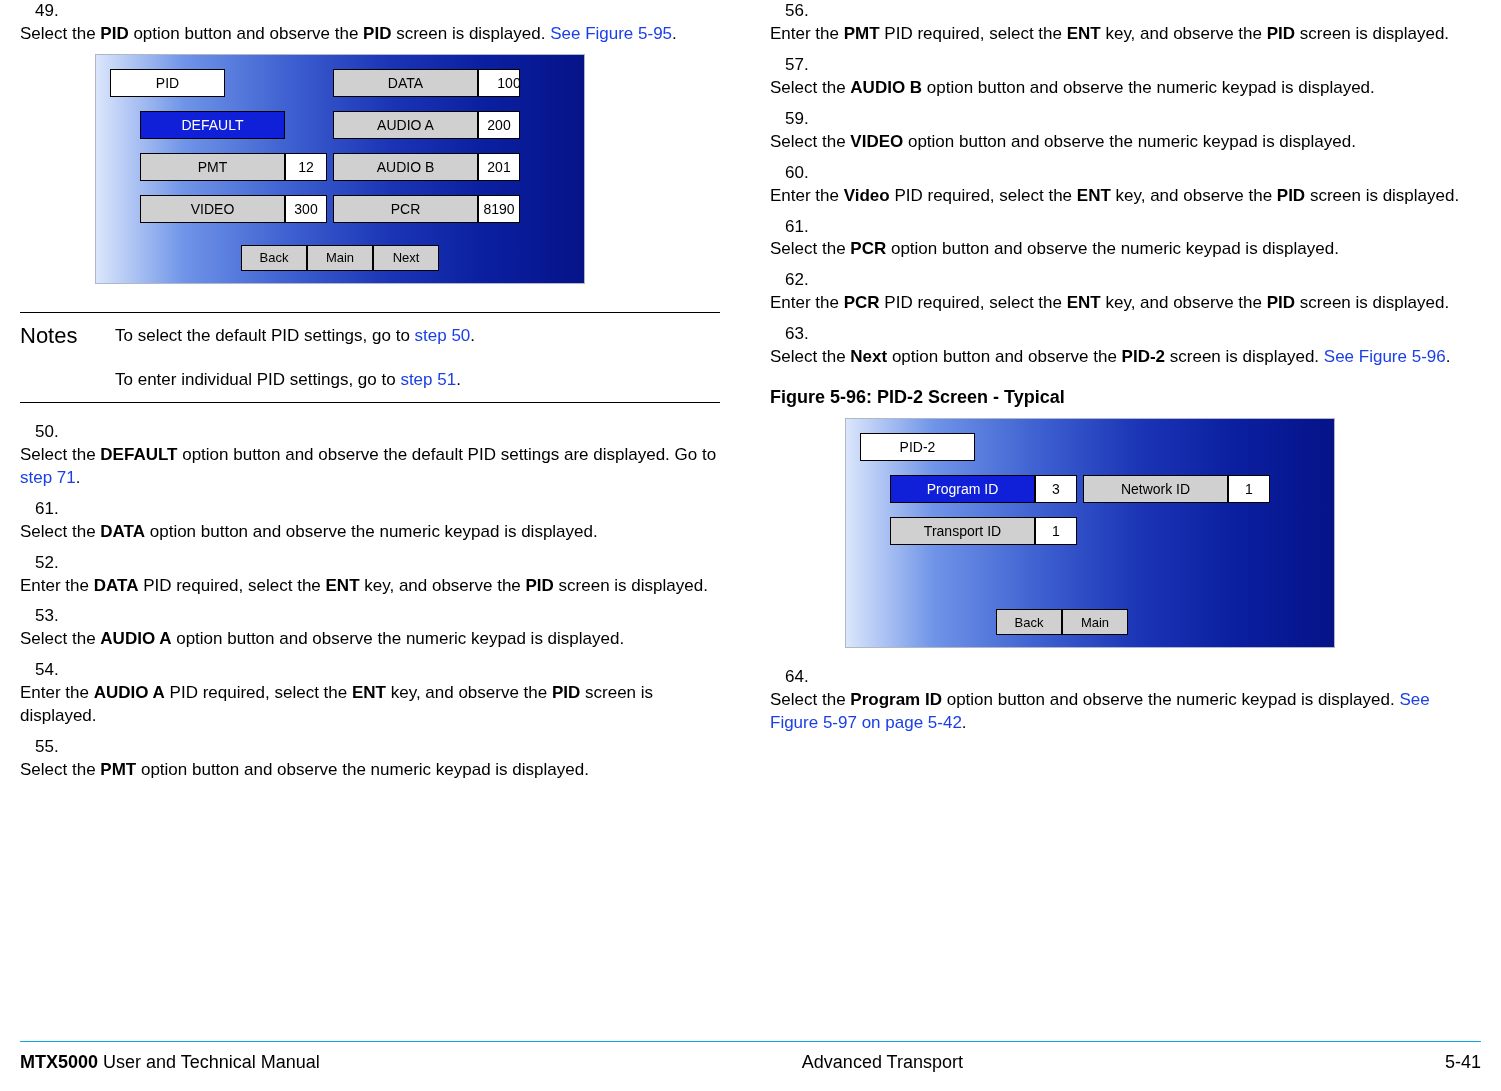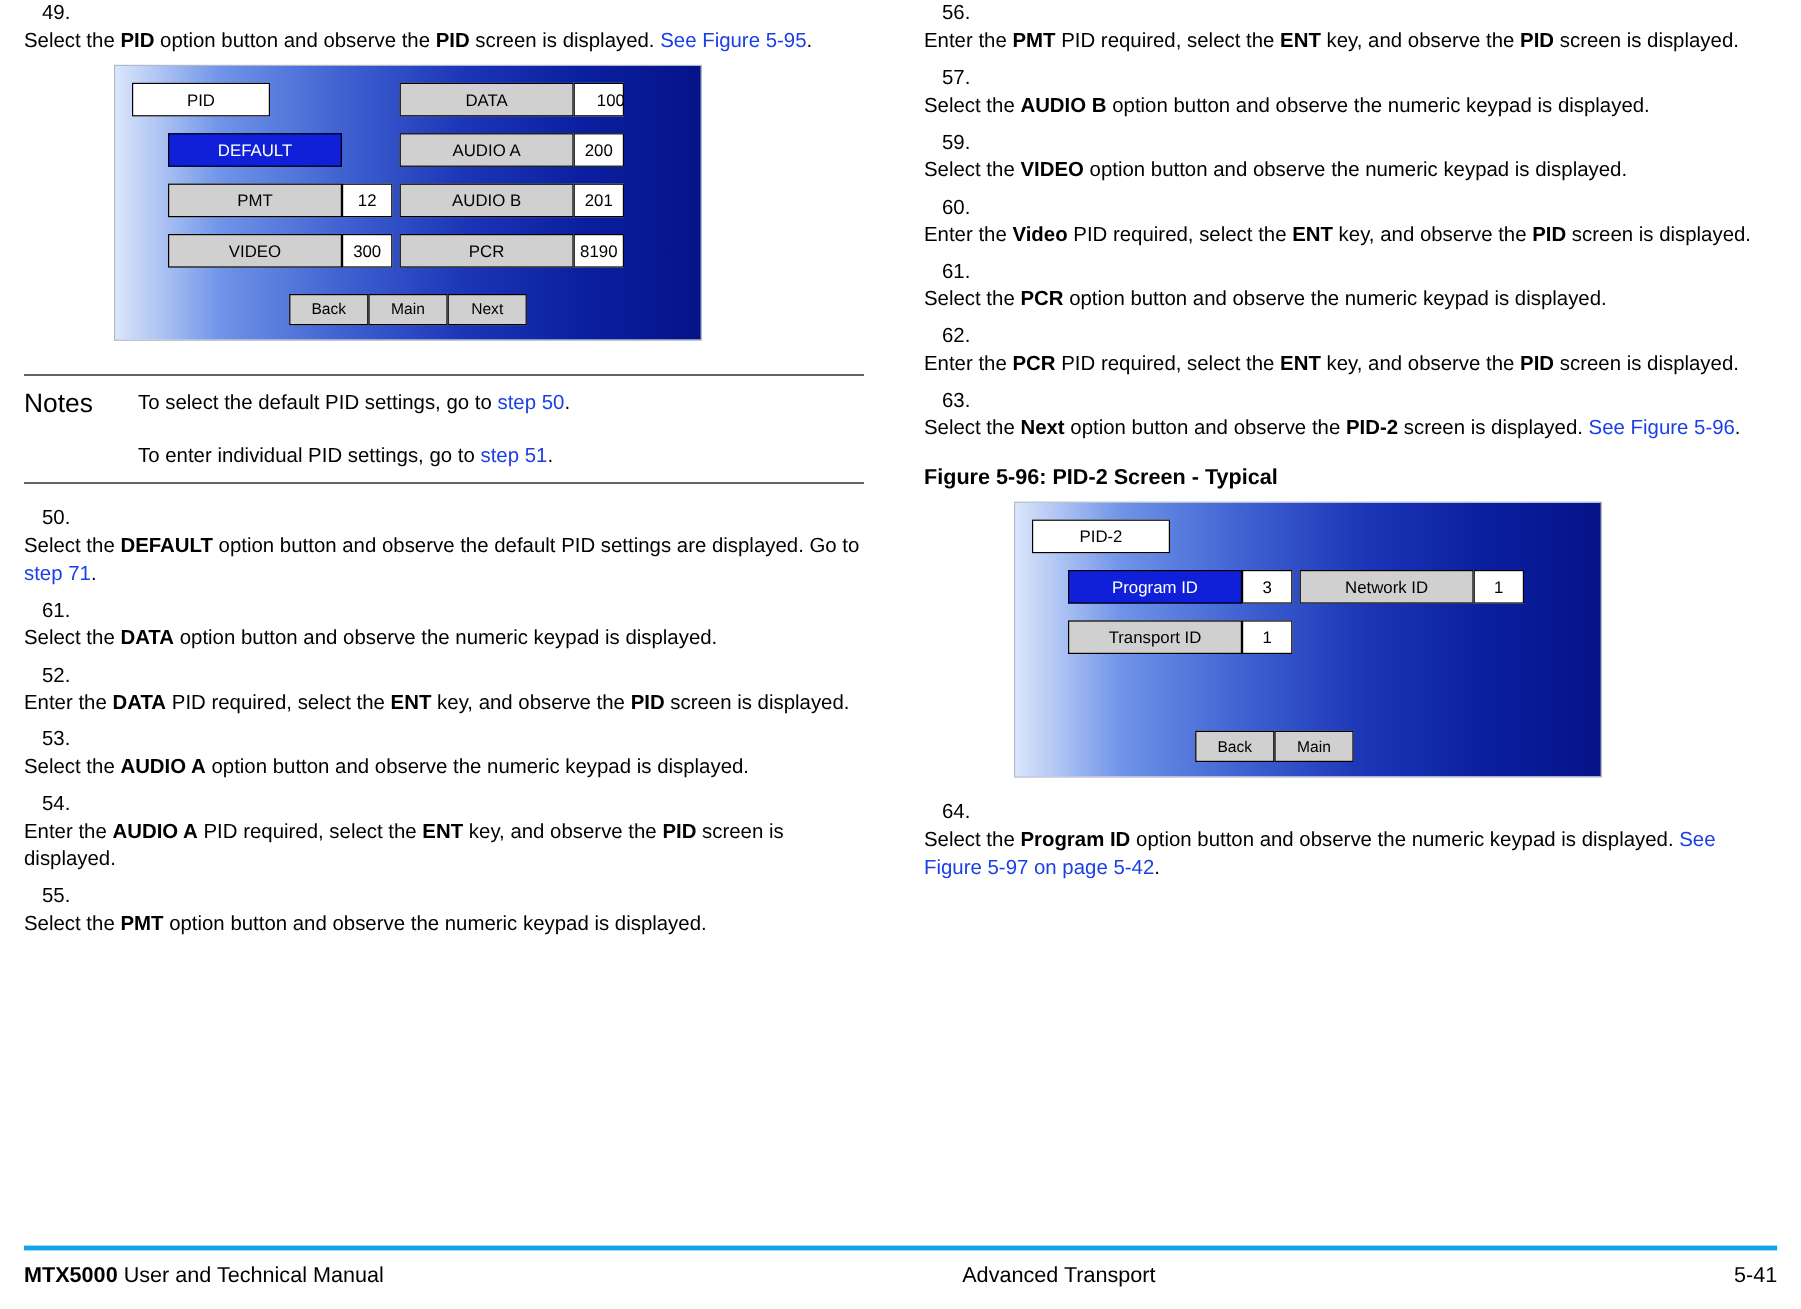--- a/index.html
+++ b/index.html
@@ -110,21 +110,21 @@
     font-size: 22px;
     flex-shrink: 0;
   }
   .notes-block .ntxt { flex: 1; font-size: 17px; padding-top: 3px; }
 
   
   .footer {
     position: absolute;
     left: 20px; right: 20px;
     bottom: 18px;
-    border-top: 4px solid #0ea5e9;
+    border-top: 1px solid #0ea5e9;
     padding-top: 10px;
     display: flex;
     justify-content: space-between;
     font-size: 18px;
   }
 </style>
 </head>
 <body>
 
 <div class="page">

